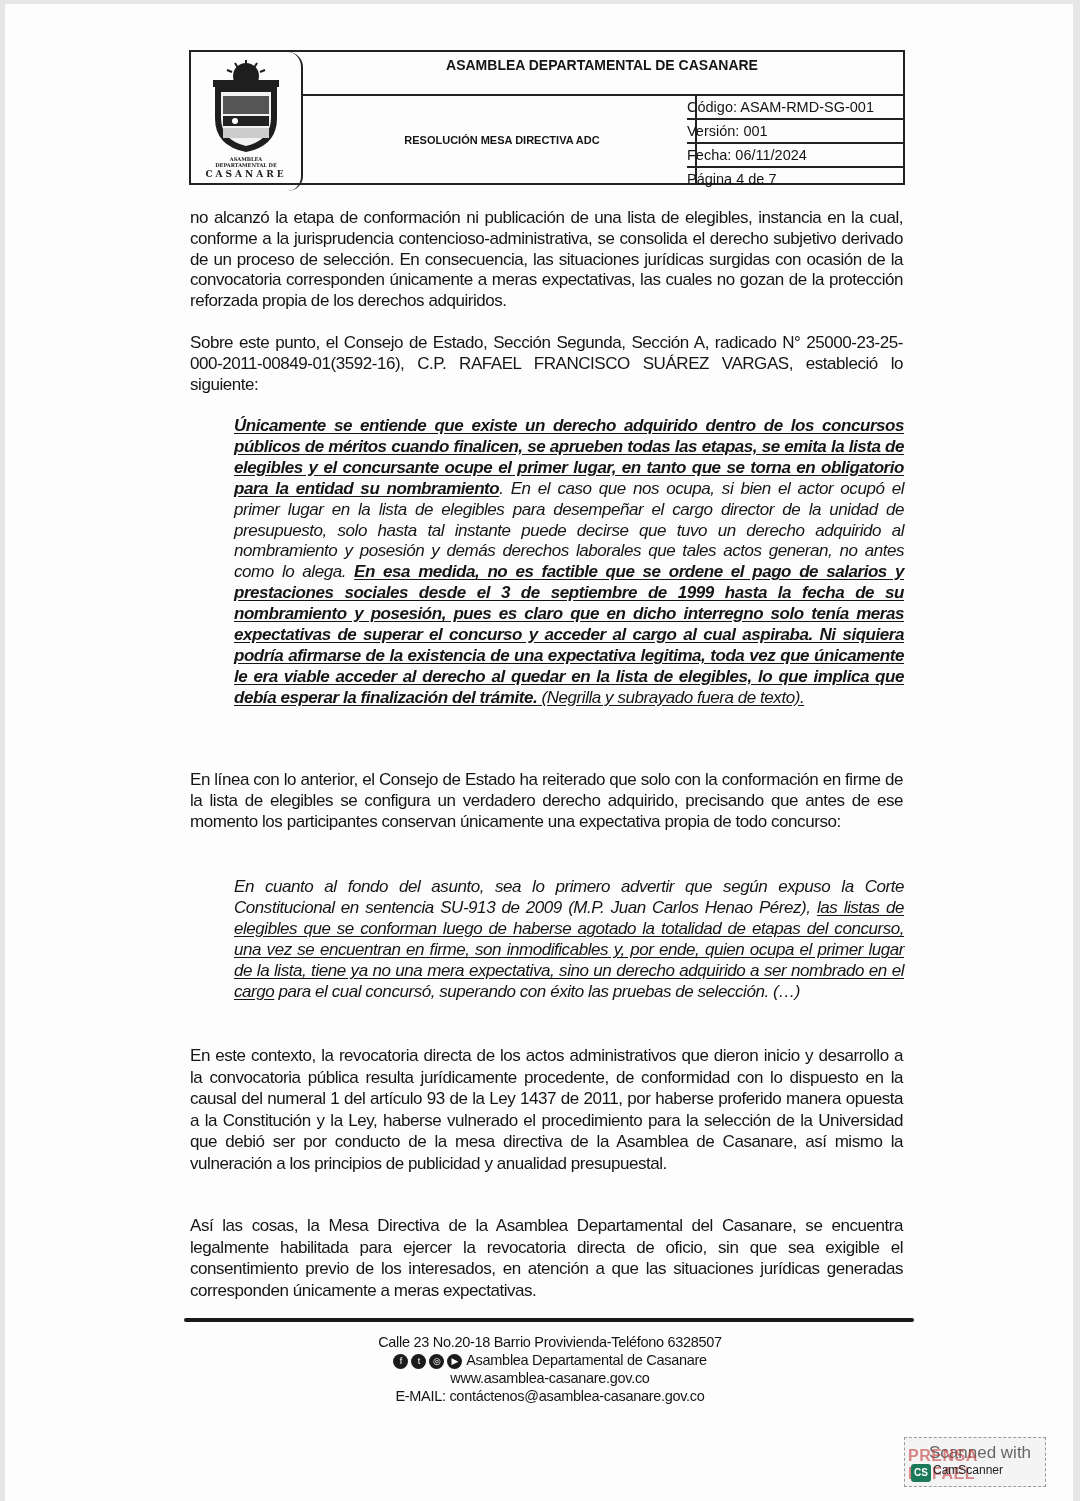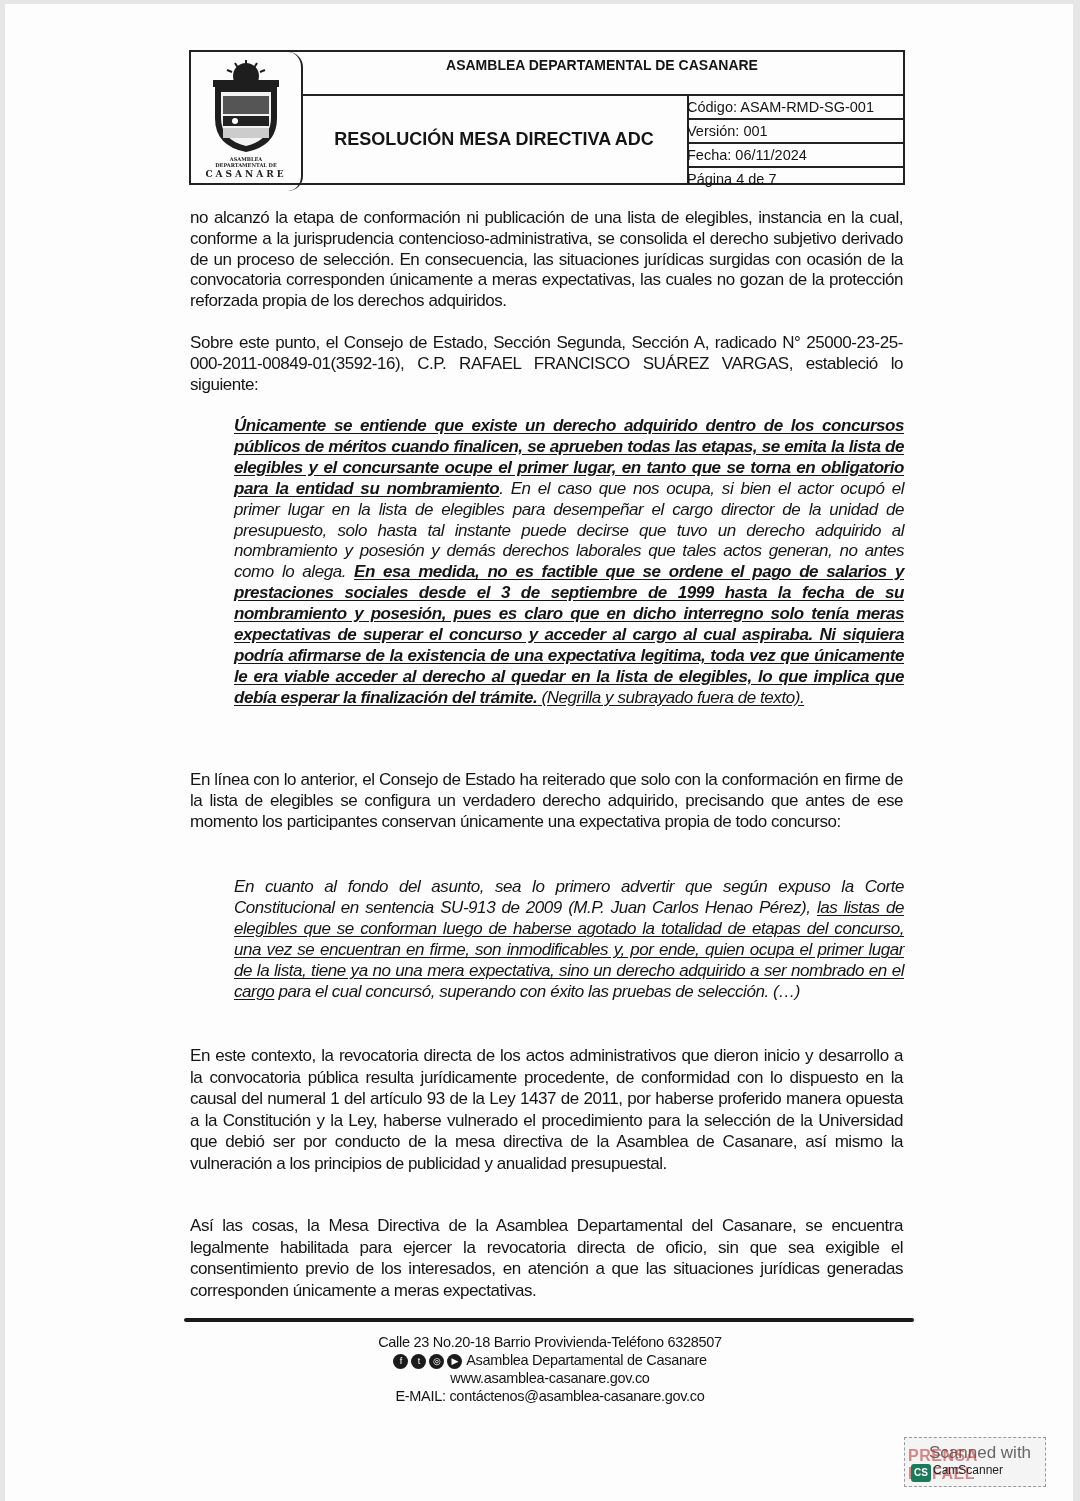--- a/index.html
+++ b/index.html
@@ -24,24 +24,24 @@
       border-right: 2px solid #222;
       border-radius: 15px;
     }
     .hdr .title-row {
       position: absolute; left: 110px; top: 0; right: 0; height: 44px;
       border-bottom: 2px solid #222; text-align: center;
       font-weight: bold; font-size: 14px; line-height: 20px; padding-top: 3px;
       box-sizing: border-box;
     }
     .hdr .res-cell {
-      position: absolute; left: 110px; top: 44px; width: 386px; bottom: 0;
+      position: absolute; left: 118px; top: 44px; width: 386px; bottom: 0;
       border-right: 2px solid #222;
       display: flex; align-items: center; justify-content: center;
-      font-weight: bold; font-size: 18px;
+      font-weight: bold; font-size: 11px;
     }
     .hdr .meta {
       position: absolute; left: 496px; top: 44px; right: 0; bottom: 0;
     }
     .hdr .meta div {
       height: 22px; line-height: 22px; padding-left: 0; font-size: 14.5px;
       border-bottom: 2px solid #222;
     }
     .hdr .meta div:last-child { border-bottom: none; }
     .logo-svg { position: absolute; left: 14px; top: 6px; }

